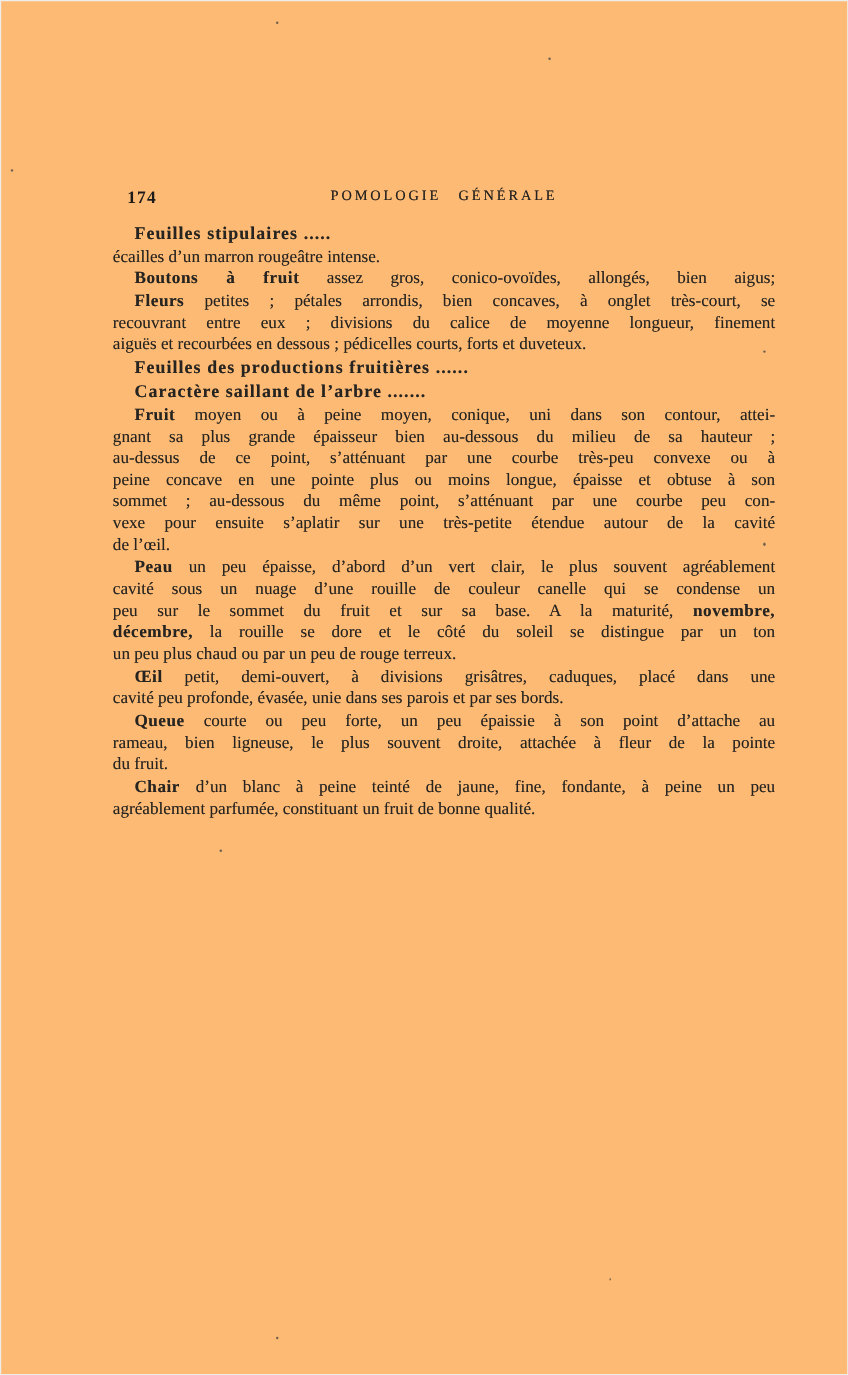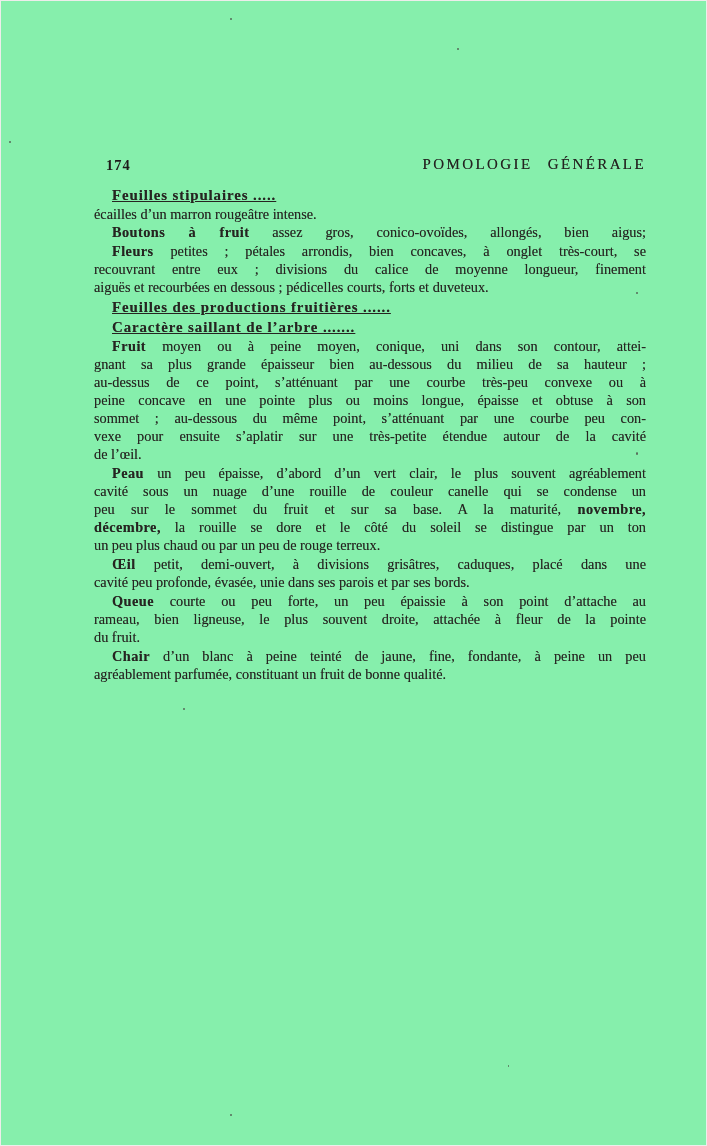--- a/index.html
+++ b/index.html
@@ -1,20 +1,20 @@
 <!DOCTYPE html>
 <html><head>
 <meta charset="utf-8">
 <style>
   html, body { margin: 0; padding: 0; background: #ffffff; }
   .page {
     position: relative;
     width: 707px;
     height: 1146px;
-    background: #86efac;
+    background: #fdba74;
     overflow: hidden;
     font-family: "Liberation Serif", serif;
     color: #211f1c;
     box-shadow: inset 0 0 0 1px #ededeb;
   }
   .header-row {
     position: absolute;
     top: 156px;
     left: 94px;
     width: 552px;
@@ -23,22 +23,22 @@
   .page-number {
     position: absolute;
     left: 12px;
     top: 1px;
     font-size: 14.5px;
     font-weight: bold;
     letter-spacing: 1px;
     color: #1d1b19;
   }
   .running-title {
-    text-align: right;
-    font-size: 15px;
+    text-align: center;
+    font-size: 12px;
     letter-spacing: 2.4px;
     word-spacing: 9px;
     color: #242220;
     text-shadow: 0 0 0.4px rgba(30,28,26,0.55);
   }
   .text-block {
     position: absolute;
     top: 184px;
     left: 94px;
     width: 552px;
@@ -46,21 +46,21 @@
     line-height: 18px;
     color: #262421;
     text-shadow: 0 0 0.4px rgba(30,28,26,0.45);
   }
   .para { margin-top: 1px; }
   .para:first-child { margin-top: 0; }
   .line { text-align: justify; text-align-last: justify; }
   .line.last { text-align-last: left; }
   .line.first { text-indent: 18px; }
   .bd { font-weight: bold; letter-spacing: 0.45px; }
-  .para.heading { margin-top: 2px; text-decoration: underline; }
+  .para.heading { margin-top: 2px; }
   .para.heading .bd { letter-spacing: 0.9px; font-size: 14.9px; }
   .speck {
     position: absolute;
     background: #4a4843;
     border-radius: 50%;
     opacity: 0.8;
   }
 </style>
 </head>
 <body>

